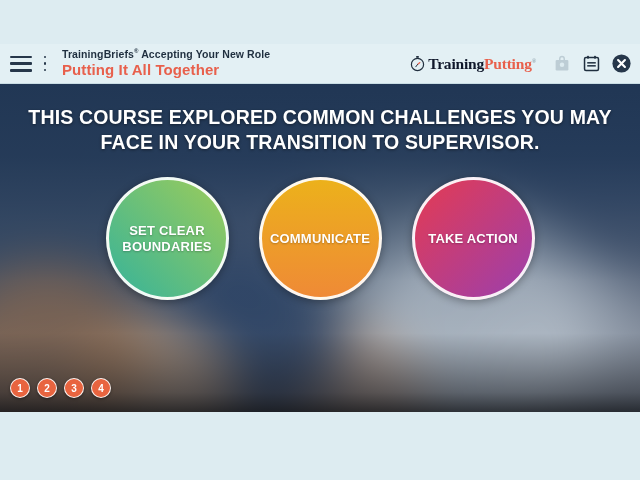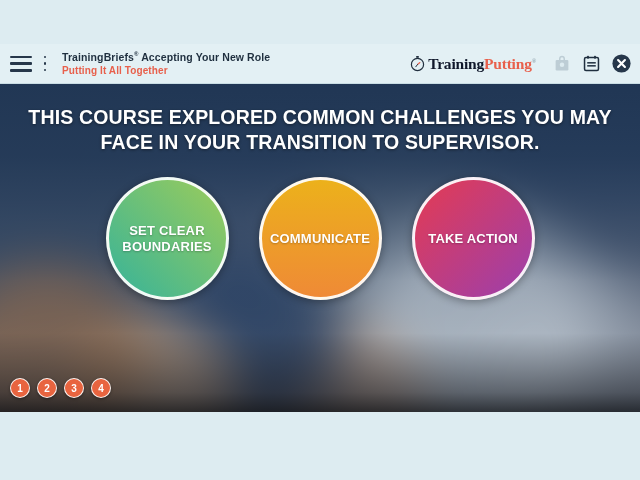--- a/index.html
+++ b/index.html
@@ -82,21 +82,21 @@
     color: #1f2f3f;
     white-space: nowrap;
     letter-spacing: 0.1px;
   }
   .course-title sup {
     font-size: 6px;
     vertical-align: super;
     font-weight: bold;
   }
   .course-sub {
-    font-size: 10px;
+    font-size: 15px;
     font-weight: bold;
     color: #e8604c;
     white-space: nowrap;
     margin-top: 1px;
     letter-spacing: 0.1px;
   }
 
   .header-right {
     display: flex;
     align-items: center;

